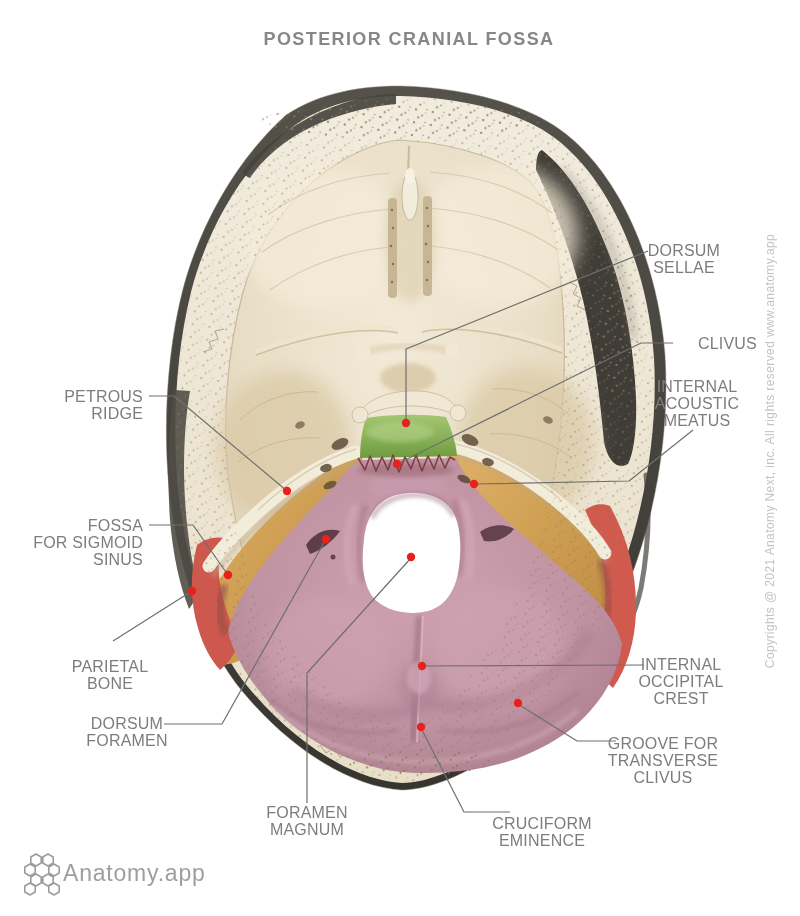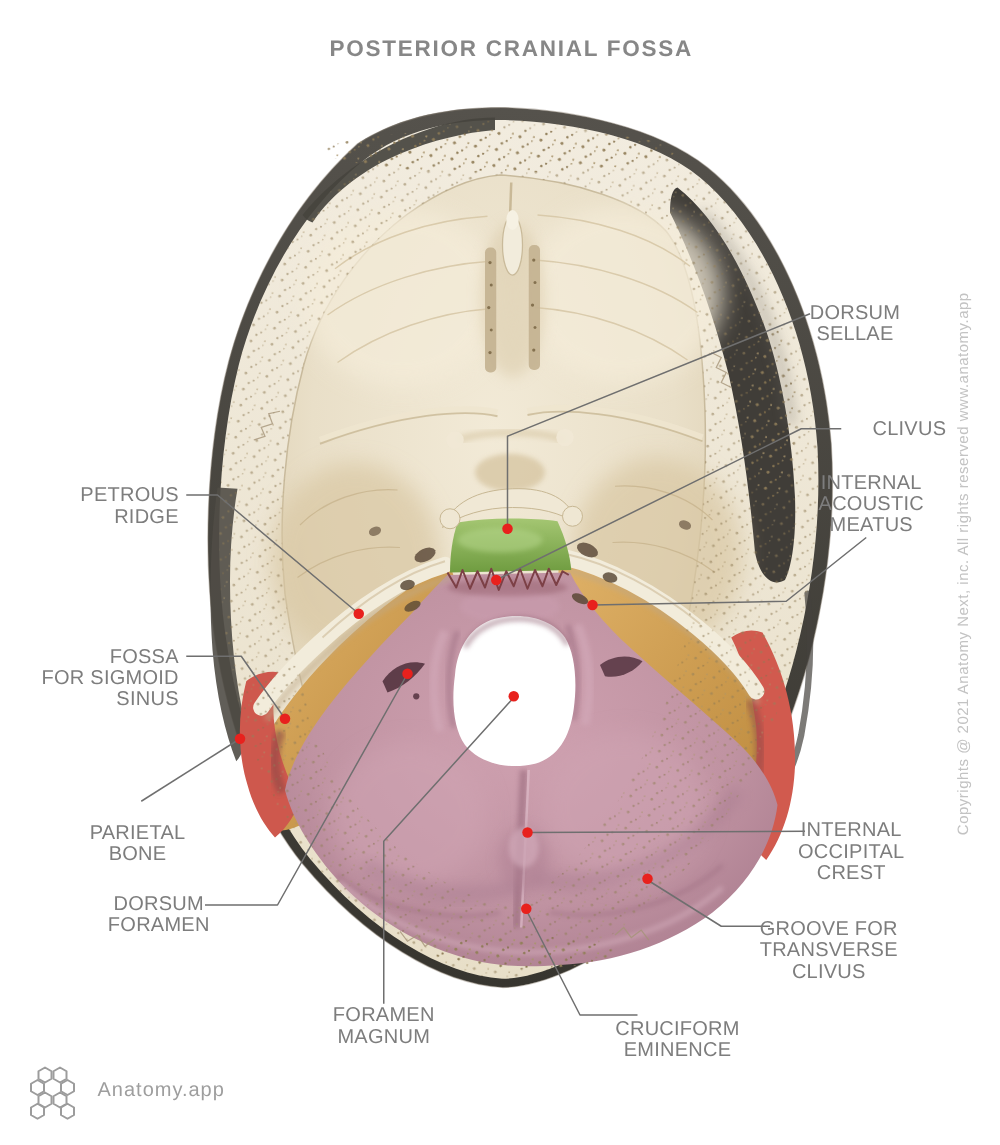--- a/index.html
+++ b/index.html
@@ -23,21 +23,21 @@
   .lbl-dorsum{left:624px;top:242px;width:120px;}
   .lbl-clivus{left:677px;top:335px;width:80px;}
   .lbl-iam{left:637px;top:378px;width:120px;}
   .lbl-ioc{left:621px;top:656px;width:120px;}
   .lbl-transverse{left:603px;top:735px;width:120px;}
   .lbl-fm{left:247px;top:804px;width:120px;}
   .lbl-cruciform{left:482px;top:803px;width:120px;margin-top:12px;}
   .copyright{position:absolute;left:470px;top:444px;width:600px;text-align:center;
              font-size:12px;letter-spacing:.4px;color:#c3c3c3;transform:rotate(-90deg);}
   .brand{position:absolute;left:15px;top:850px;display:flex;align-items:center;}
-  .brand-name{font-size:16px;letter-spacing:.8px;color:#9e9e9e;margin-left:15px;}
+  .brand-name{font-size:23px;letter-spacing:.8px;color:#9e9e9e;}
 </style>
 </head>
 <body>
 
 <div class="stage">
 
   <svg class="art" width="800" height="916" viewBox="0 0 800 916" aria-hidden="true">
     <defs>
       <radialGradient id="gInt" cx="50%" cy="35%" r="78%">
         <stop offset="0%" stop-color="#f2ead7"></stop>

